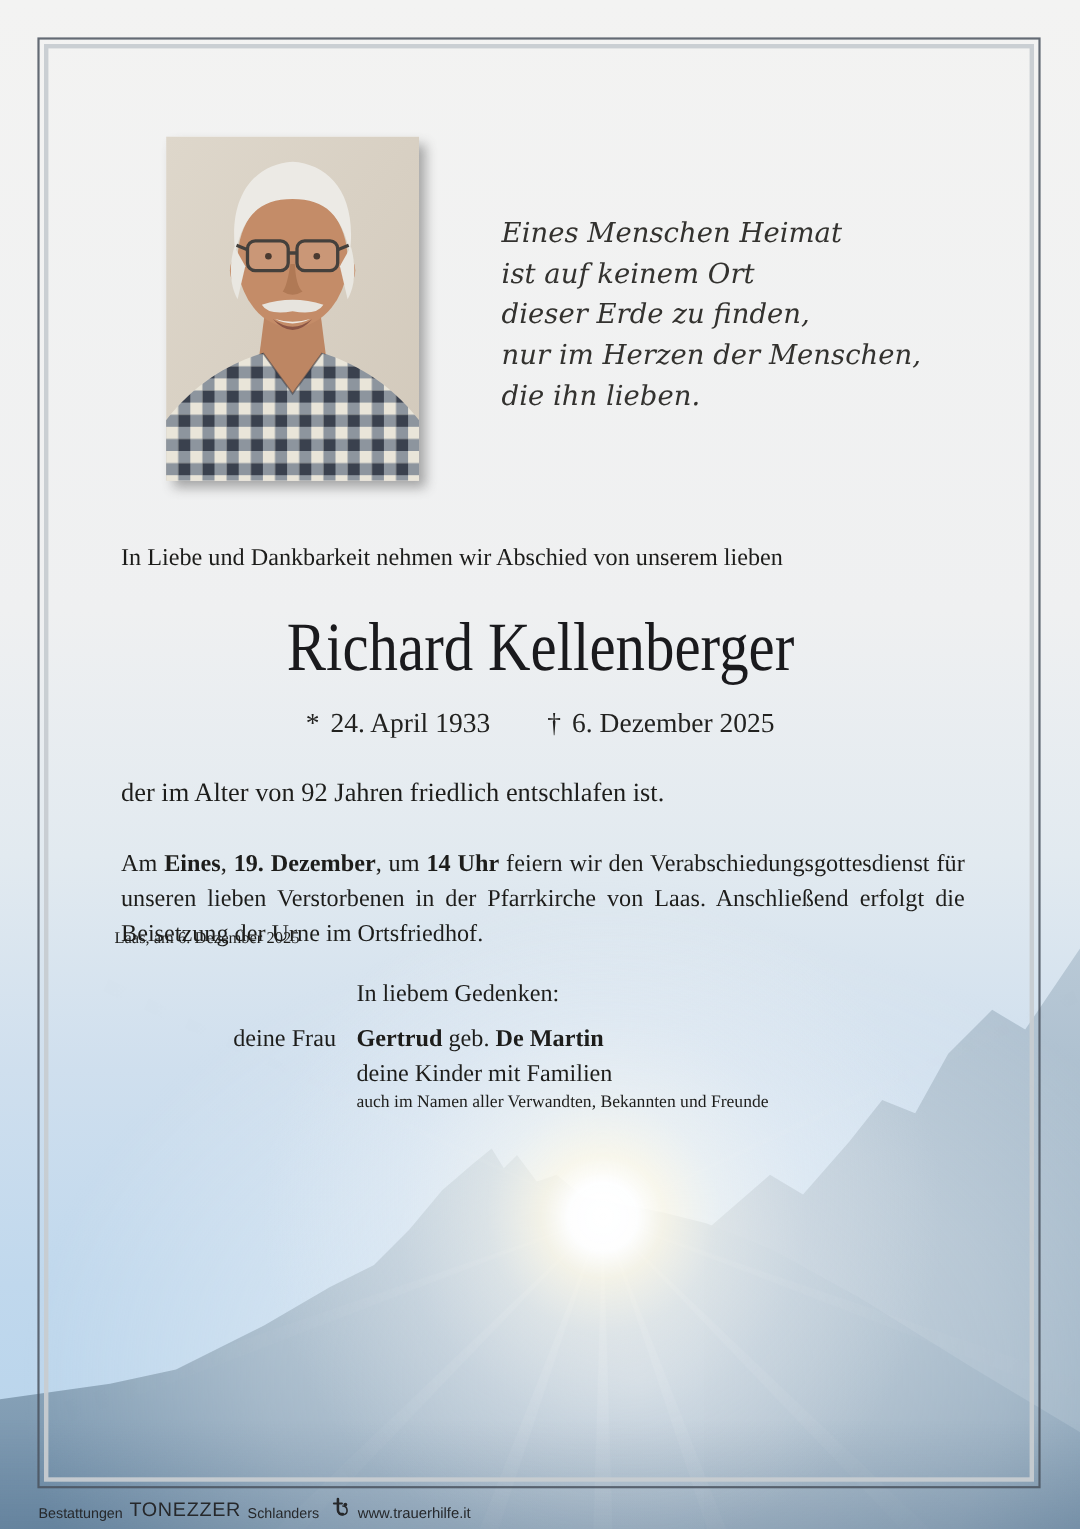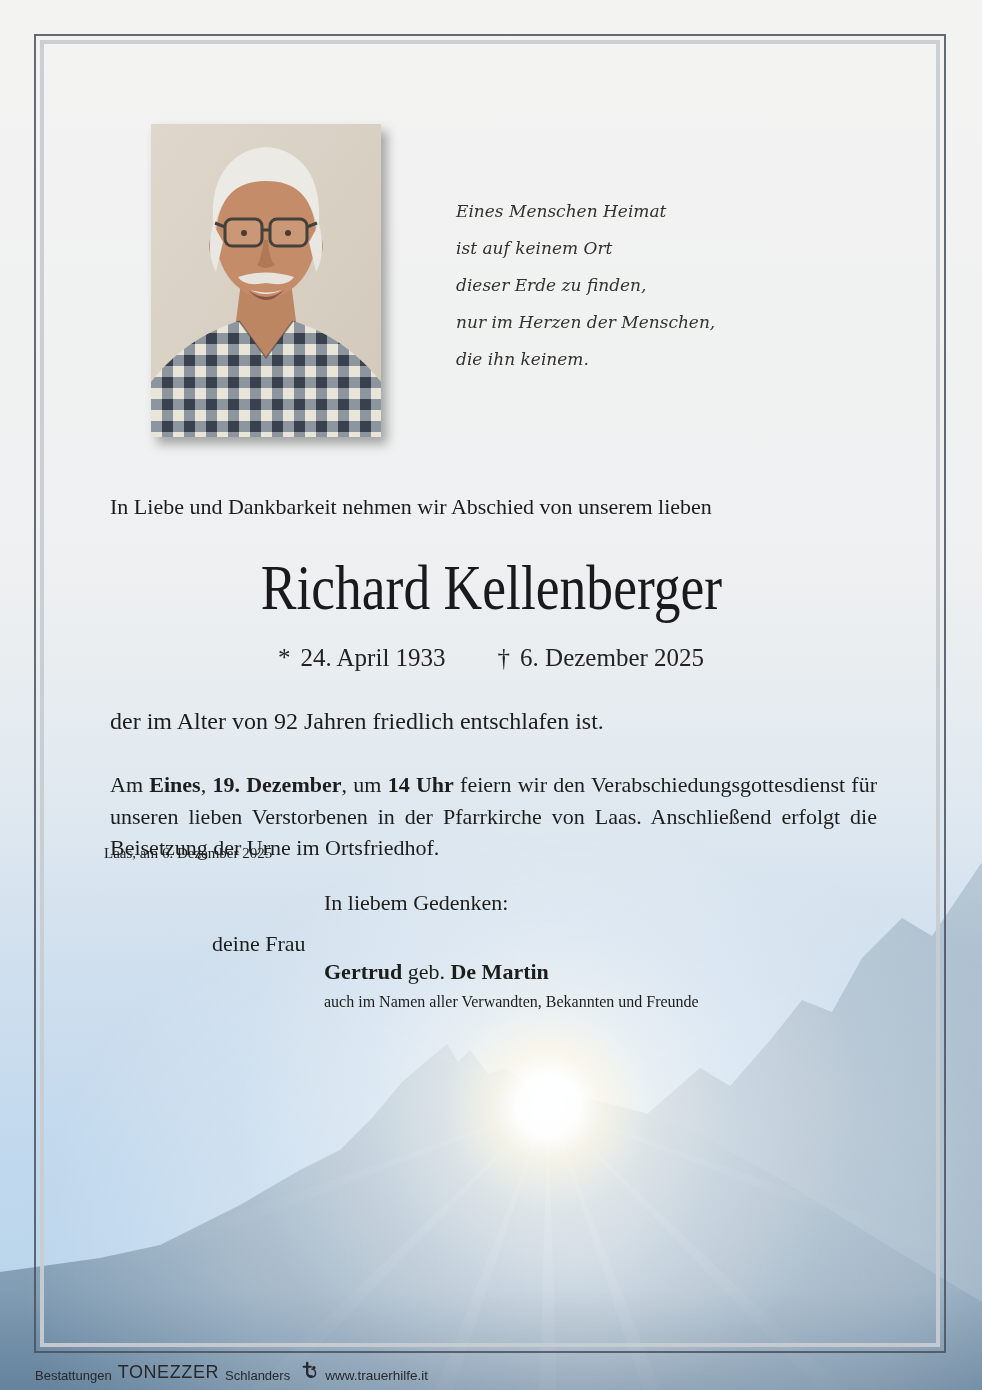--- a/index.html
+++ b/index.html
@@ -25,21 +25,21 @@
   .photo{
     position:absolute;left:151px;top:124px;width:230px;height:313px;
     box-shadow:6px 7px 10px rgba(70,70,72,.45);
   }
   .photo svg{display:block;width:100%;height:100%;}
 
   
   .poem{
     position:absolute;left:456px;top:193px;
     font-family:"DejaVu Serif", serif;font-style:italic;
-    font-size:17px;line-height:37px;color:#33322f;
+    font-size:25px;line-height:37px;color:#33322f;
   }
   .intro{
     position:absolute;left:110px;top:494px;font-size:22px;color:#1c1c1a;
   }
   .name{
     position:absolute;left:47px;right:47px;top:552px;
     text-align:center;font-size:63px;color:#1a1a1d;white-space:nowrap;
   }
   .name span{display:inline-block;transform:scaleX(.85);transform-origin:center;}
   .dates{
@@ -50,21 +50,21 @@
   .dates .sym{margin-right:10px;}
   .ageline{position:absolute;left:110px;top:708px;font-size:24px;}
   .service{
     position:absolute;left:110px;top:747px;width:767px;
     font-size:22px;line-height:31.5px;text-align:justify;
   }
   .service .b, .wifeline .b{font-weight:bold;}
   .placedate{position:absolute;left:104px;top:845px;font-size:15px;}
   .mem-heading{position:absolute;left:324px;top:890px;font-size:22px;}
   .relation{position:absolute;left:212px;top:931px;font-size:22px;}
-  .wifeline{position:absolute;left:324px;top:931px;font-size:22px;margin-top:28px;}
+  .wifeline{position:absolute;left:324px;top:931px;font-size:22px;}
   .memline2{position:absolute;left:324px;top:963px;font-size:22px;}
   .memline3{position:absolute;left:324px;top:993px;font-size:16px;}
 
   
   .footer{
     position:absolute;left:35px;top:1357px;height:26px;
     display:flex;align-items:flex-end;
     font-family:"Liberation Sans", sans-serif;color:#26282b;
   }
   .f-prefix{font-size:13px;margin-right:6px;}
@@ -199,21 +199,21 @@
       <path d="M97,166 Q115,180 133,166 Q115,186 97,166 Z" fill="#8a5444"></path>
       <path d="M99,166 Q115,174 131,166 Q115,171 99,166 Z" fill="#efe9e2"></path>
     </svg>
   </div>
 
   <div class="poem">
     <div>Eines Menschen Heimat</div>
     <div>ist auf keinem Ort</div>
     <div>dieser Erde zu finden,</div>
     <div>nur im Herzen der Menschen,</div>
-    <div>die ihn keinem.</div>
+    <div>die ihn lieben.</div>
   </div>
 
   <div class="intro">In Liebe und Dankbarkeit nehmen wir Abschied von unserem lieben</div>
 
   <div class="name">
     <span>Richard Kellenberger</span>
   </div>
 
   <div class="dates">
     <span>
@@ -226,20 +226,21 @@
 
   <div class="ageline">der im Alter von 92 Jahren friedlich entschlafen ist.</div>
 
   <p class="service"><span>Am </span><span class="b">Eines</span><span>, </span><span class="b">19. Dezember</span><span>, um </span><span class="b">14 Uhr</span><span> feiern wir den Verabschiedungsgottesdienst für unseren lieben Verstorbenen in der Pfarrkirche von Laas. Anschließend erfolgt die Beisetzung der Urne im Ortsfriedhof.</span></p>
 
   <div class="placedate">Laas, am 6. Dezember 2025</div>
 
   <div class="mem-heading">In liebem Gedenken:</div>
   <div class="relation">deine Frau</div>
   <div class="wifeline"><span class="b">Gertrud</span><span> geb. </span><span class="b">De Martin</span></div>
+  <div class="memline2">deine Kinder mit Familien</div>
   <div class="memline3">auch im Namen aller Verwandten, Bekannten und Freunde</div>
 
   <div class="footer">
     <span class="f-prefix">Bestattungen</span>
     <span class="f-brand">TONEZZER</span>
     <span class="f-loc">Schlanders</span>
     <span class="f-logo">
       <svg width="18" height="18" viewBox="0 0 20 20" aria-hidden="true">
         <g stroke="#26282b" fill="none" stroke-linecap="round">
           <path d="M8 2 L8 13 C8 16 10 17.5 13 17" stroke-width="2.6"></path>

